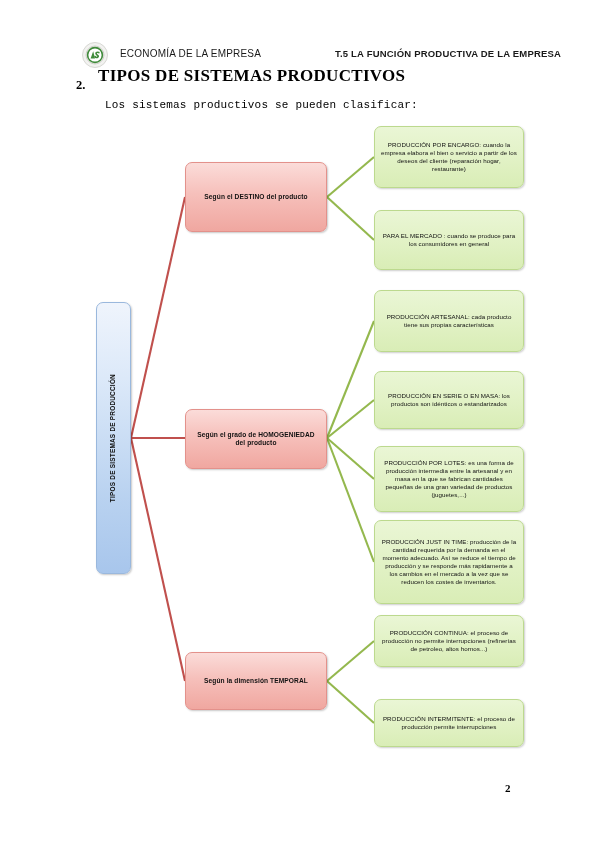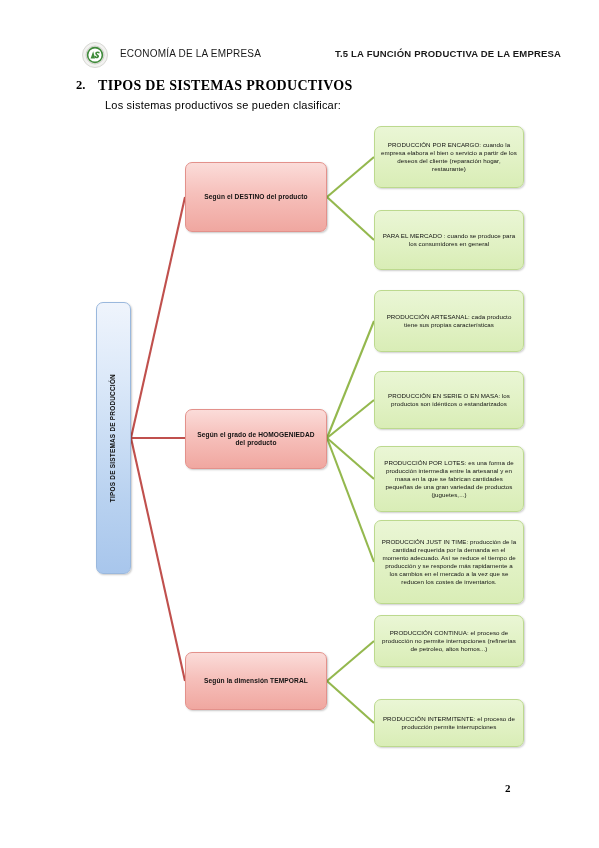--- a/index.html
+++ b/index.html
@@ -30,27 +30,27 @@
     white-space:nowrap;
     margin-left:40px;
   }
 
   
   .sec-num{
     position:absolute;left:76px;top:78px;
     font-family:"Liberation Serif",serif;font-size:12.5px;font-weight:bold;color:#000;
   }
   .sec-title{
-    position:absolute;left:98px;top:78px;
-    font-family:"Liberation Serif",serif;font-size:14px;font-weight:bold;color:#000;
+    position:absolute;left:98px;top:66px;
+    font-family:"Liberation Serif",serif;font-size:17px;font-weight:bold;color:#000;
     letter-spacing:.3px;
   }
   .sec-sub{
     position:absolute;left:105px;top:99px;
-    font-family:Liberation Sans, sans-serif;font-size:11px;color:#000;letter-spacing:.2px;
+    font-family:Liberation Mono, monospace;font-size:11px;color:#000;letter-spacing:.2px;
   }
 
   
   .diagram{position:absolute;left:0;top:0;width:599px;height:848px;}
   .connectors{position:absolute;left:0;top:0;width:599px;height:848px;}
 
   .node{
     position:absolute;box-sizing:border-box;
     border-radius:7px;
     display:flex;align-items:center;justify-content:center;

